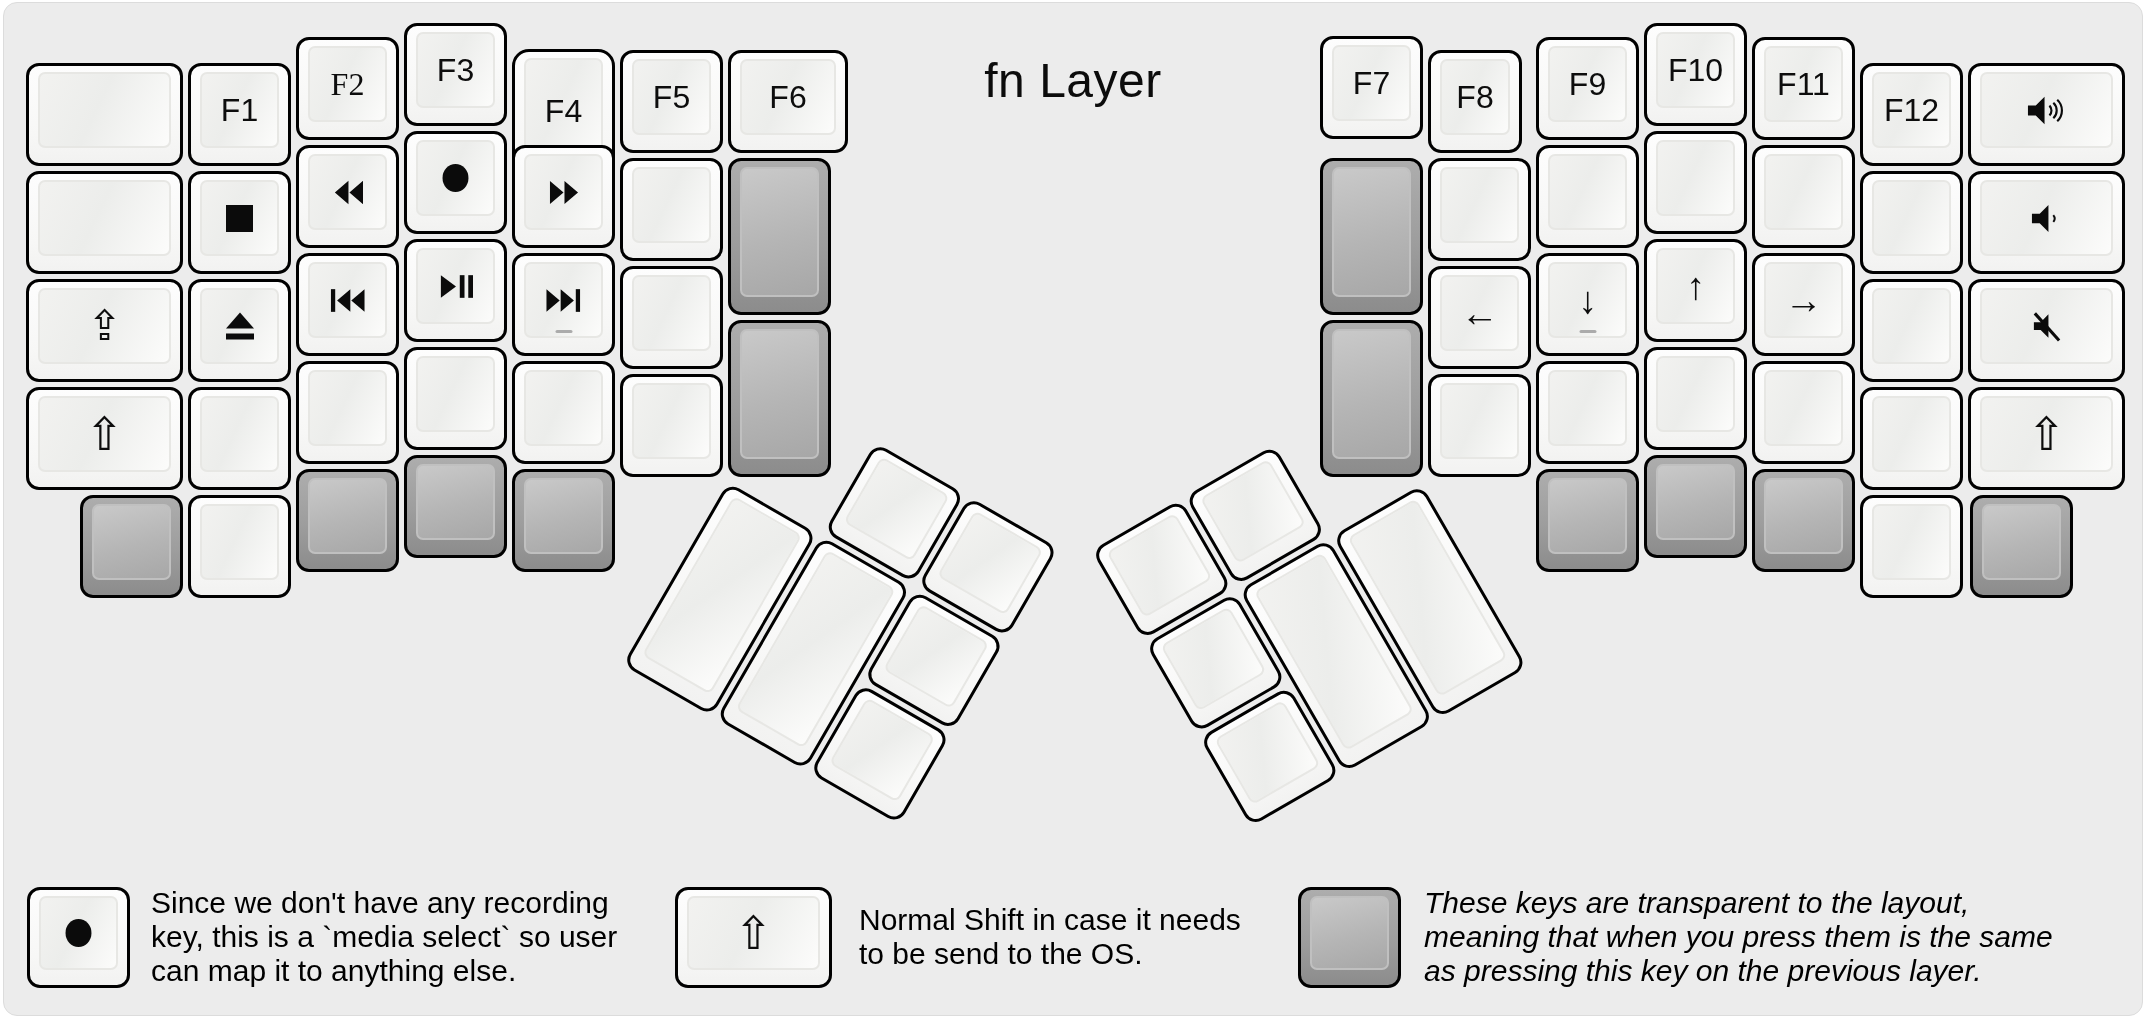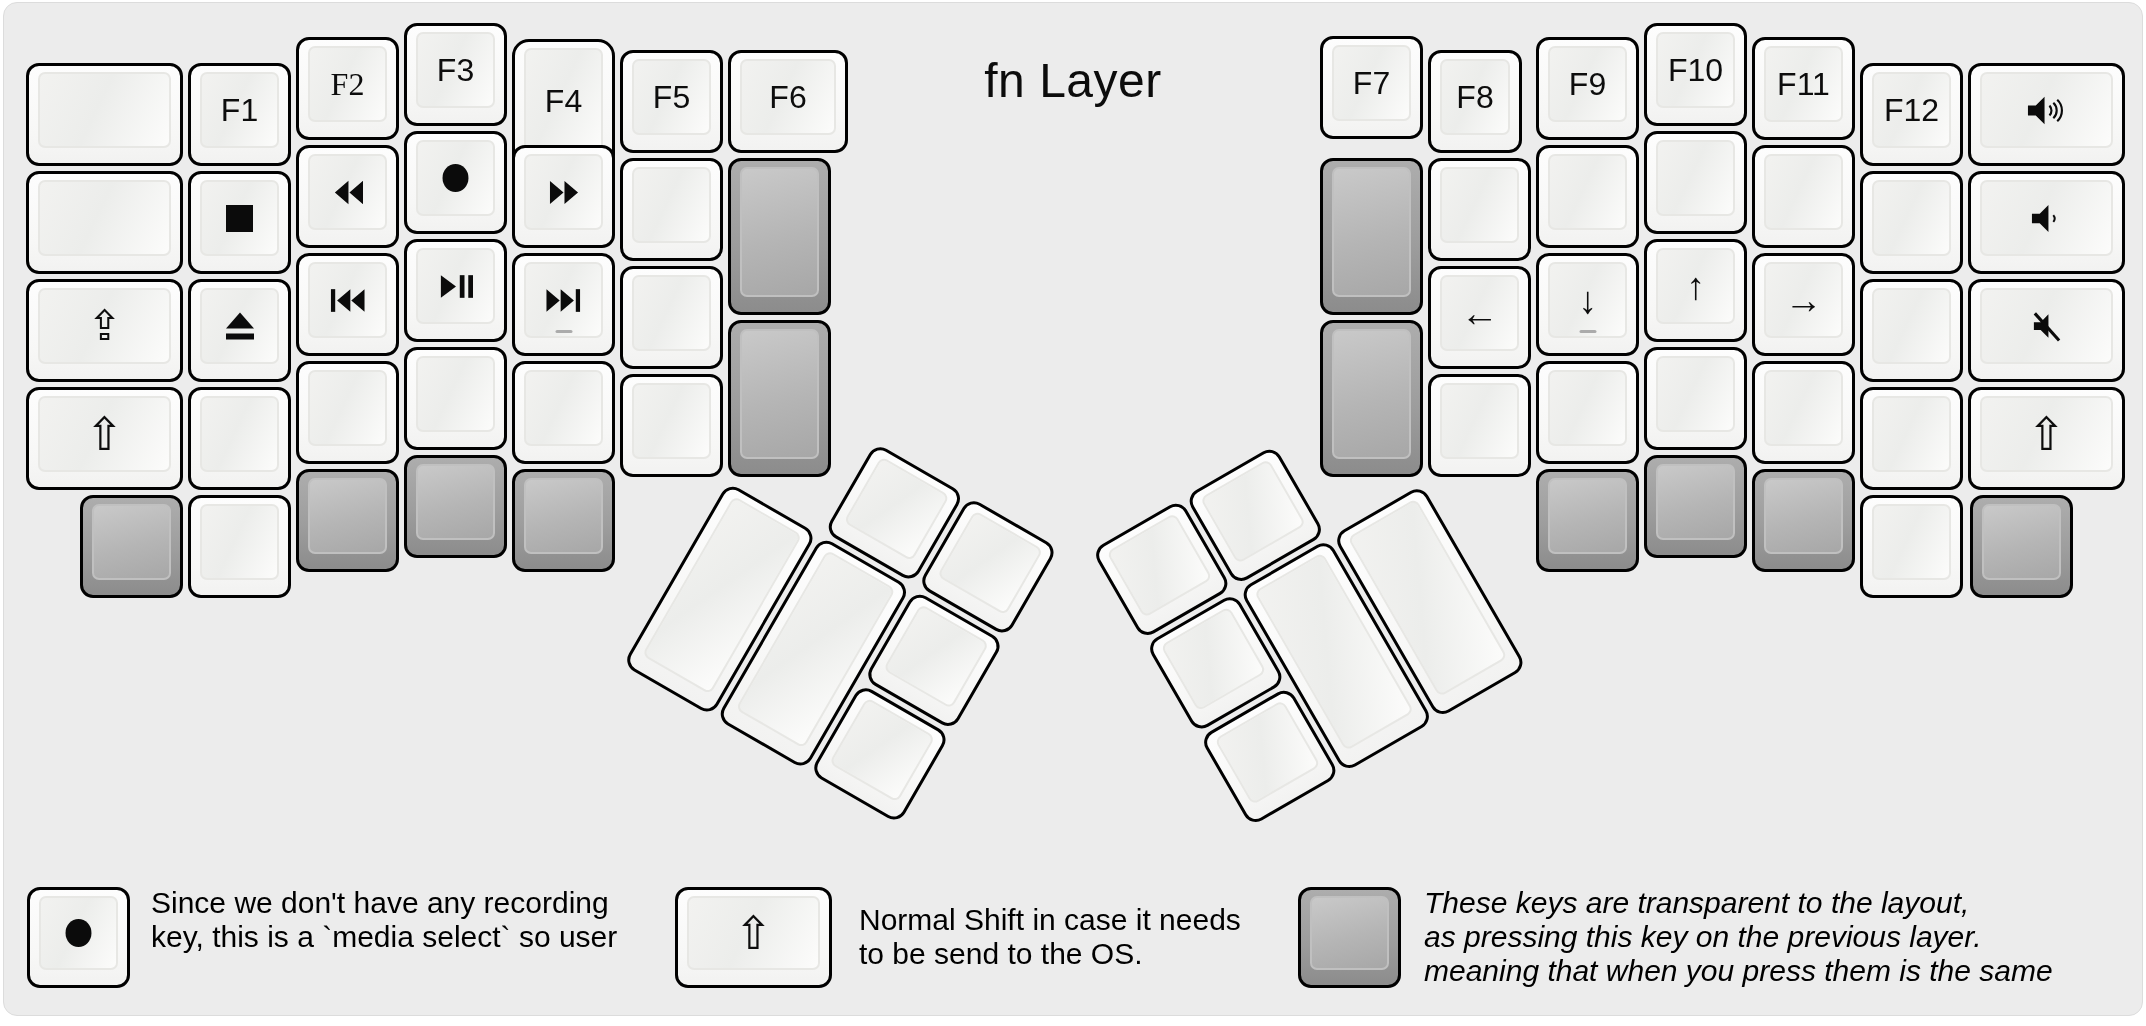--- a/index.html
+++ b/index.html
@@ -122,21 +122,21 @@
               <path d="M2 1 L18 13 L2 25 Z" fill="#0b0b0b"></path>
               <rect x="22" y="1" width="5" height="24" fill="#0b0b0b"></rect>
               <rect x="31" y="1" width="5" height="24" fill="#0b0b0b"></rect>
             </svg>
           </span>
         </div>
       </div>
       <div class="key white" style="left: 400px; top: 344px; width: 103px; height: 103px;">
         <div class="face"></div>
       </div>
-      <div class="key white" style="left: 508px; top: 36px; width: 103px; height: 133px; border-radius: 17px;">
+      <div class="key white" style="left: 508px; top: 46px; width: 103px; height: 133px; border-radius: 17px;">
         <div class="face">
           <span class="klabel">F4</span>
         </div>
       </div>
       <div class="key white" style="left: 508px; top: 142px; width: 103px; height: 103px;">
         <div class="face">
           <span class="kicon">
             <svg width="30" height="27" viewBox="0 0 31 26">
               <path d="M1 1 L15 13 L1 25 Z M16 1 L30 13 L16 25 Z" fill="#0b0b0b"></path>
             </svg>
@@ -386,32 +386,33 @@
           <span class="kicon">
             <svg width="27" height="30" viewBox="0 0 26 28">
               <ellipse cx="13" cy="14" rx="12.5" ry="13.5" fill="#0b0b0b"></ellipse>
             </svg>
           </span>
         </div>
       </div>
       <div class="legend-text" style="left: 147px; top: 882.5px;">
         <div>Since we don't have any recording</div>
         <div>key, this is a `media select` so user</div>
+        <div>can map it to anything else.</div>
       </div>
       <div class="key white" style="left: 671px; top: 884px; width: 157px; height: 101px;">
         <div class="face">
           <span class="klabel" style="font-size: 46px;">⇧</span>
         </div>
       </div>
       <div class="legend-text" style="left: 855px; top: 899.5px;">
         <div>Normal Shift in case it needs</div>
         <div>to be send to the OS.</div>
       </div>
       <div class="key gray" style="left: 1294px; top: 884px; width: 103px; height: 101px;">
         <div class="face"></div>
       </div>
       <div class="legend-text" style="left: 1420px; top: 882.5px; font-style: italic;">
         <div>These keys are transparent to the layout,</div>
+        <div>meaning that when you press them is the same</div>
         <div>as pressing this key on the previous layer.</div>
-        <div>meaning that when you press them is the same</div>
       </div>
     </div>
 </div>
 
 </body></html>

